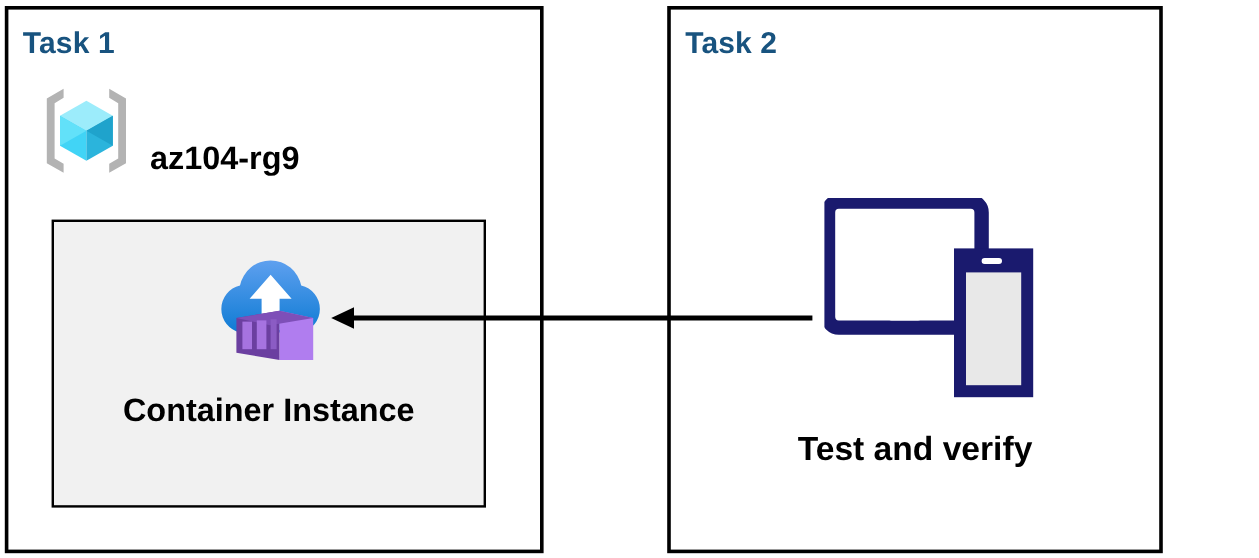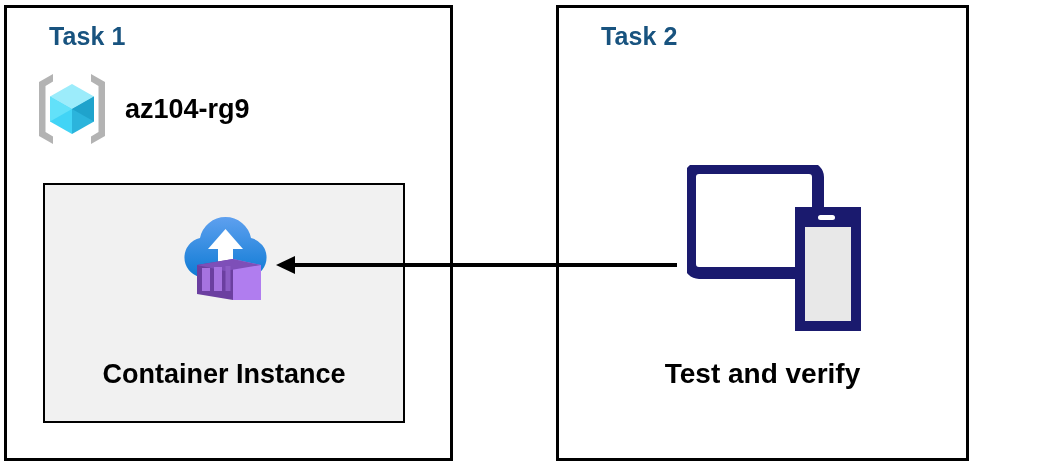--- a/index.html
+++ b/index.html
@@ -23,36 +23,36 @@
     position: absolute;
     background: #ffffff;
     border: 3px solid #000000;
     box-sizing: border-box;
   }
   #panel-task1 { left: 4px;   top: 5px; width: 449px; height: 456px; }
   #panel-task2 { left: 556px; top: 5px; width: 413px; height: 456px; }
 
   .panel-title {
     position: absolute;
-    left: 42px;
+    left: 12px;
     top: 14px;
     font-size: 25px;
     font-weight: bold;
     color: #18537F;
     letter-spacing: 0.1px;
     white-space: nowrap;
   }
 
   
   #rg-row {
     position: absolute;
     left: 26px;
     top: 62px;
     display: flex;
-    align-items: center;
+    align-items: flex-end;
     gap: 14px;
   }
   #rg-icon { width: 78px; height: 78px; display: block; }
   #rg-label {
     font-size: 27px;
     font-weight: bold;
     color: #000000;
     white-space: nowrap;
   }
 
@@ -77,21 +77,20 @@
   }
   #aci-label {
     position: absolute;
     left: 0;
     right: 0;
     top: 142px;
     text-align: center;
     font-size: 27px;
     font-weight: bold;
     color: #000000;
-    margin-top: 32px;
   }
 
   
   #devices-icon {
     position: absolute;
     left: 128px;
     top: 157px;
     width: 185px;
     height: 170px;
     display: block;

